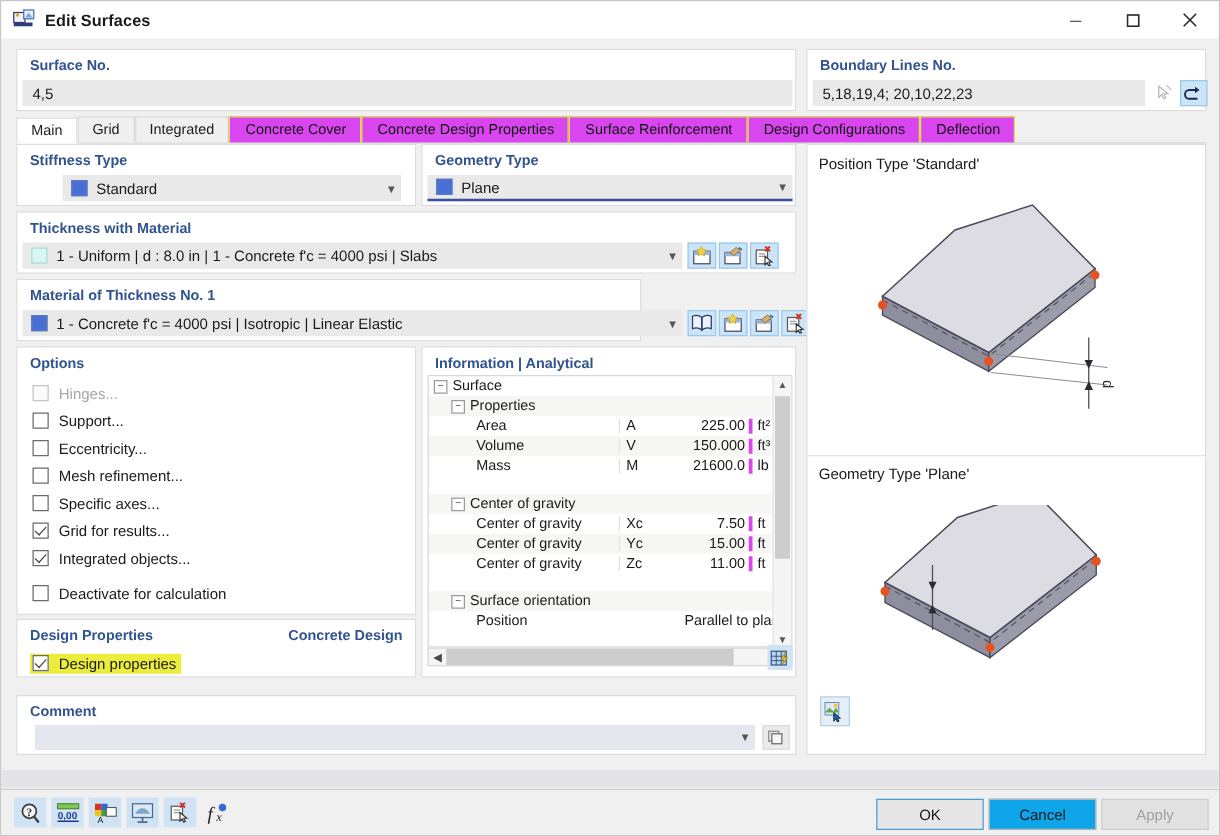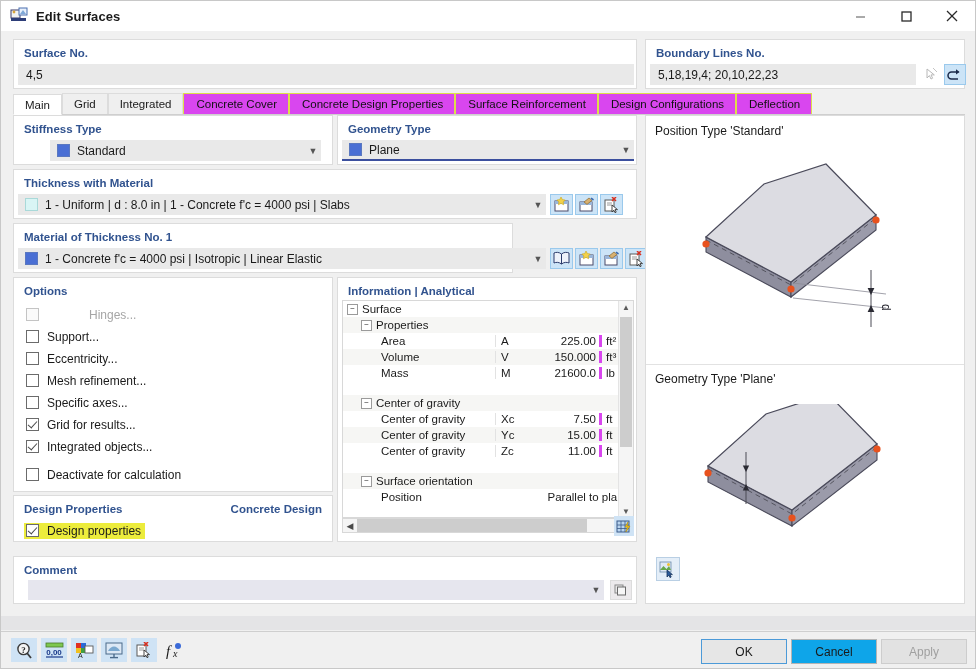--- a/index.html
+++ b/index.html
@@ -73,21 +73,21 @@
   .caret{width:16px;flex:0 0 auto;text-align:center;color:#555;font-size:9px;}
   .combo.focus{border-bottom:2px solid #3b4f9e;}
 
   
   .cbrow{position:absolute;left:12px;display:flex;align-items:center;height:17px;font-size:12px;}
   .cb{width:13px;height:13px;border:1px solid #6b6b6b;background:#fff;box-sizing:border-box;
     margin-right:8px;position:relative;flex:0 0 auto;}
   .cb.dis{border-color:#c4c4c4;background:#fafafa;}
   .cb.chk::after{content:"";position:absolute;left:3px;top:0px;width:4px;height:8px;
     border:solid #4a4a4a;border-width:0 1.6px 1.6px 0;transform:rotate(42deg);}
-  .cbrow.dis{color:#a6a6a6;gap:42px;}
+  .cbrow.dis{color:#a6a6a6;}
   .hl-box{background:#ecec3c;padding:1px 4px 1px 2px;margin-left:-2px;}
 
   
   .treehdr{position:absolute;left:10px;top:7px;color:#31538f;font-weight:bold;font-size:11.5px;}
   .tree{position:absolute;left:4px;top:22px;width:292px;height:218px;background:#fff;
     border:1px solid #d8d8d8;box-sizing:border-box;overflow:hidden;font-size:11.5px;}
   .trow{display:flex;align-items:center;height:16px;box-sizing:border-box;position:relative;}
   .trow.alt{background:#f6f6f4;}
   .trow .exp{width:9px;height:9px;border:1px solid #9a9a9a;background:#fff;
     font-size:8px;line-height:7px;text-align:center;color:#333;margin-right:4px;flex:0 0 auto;}

